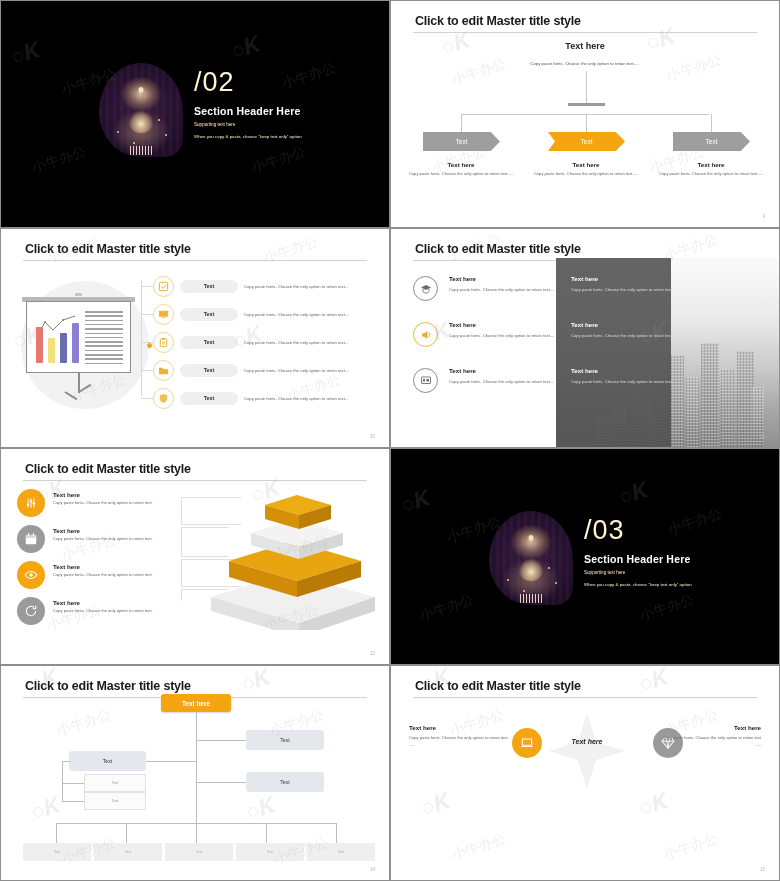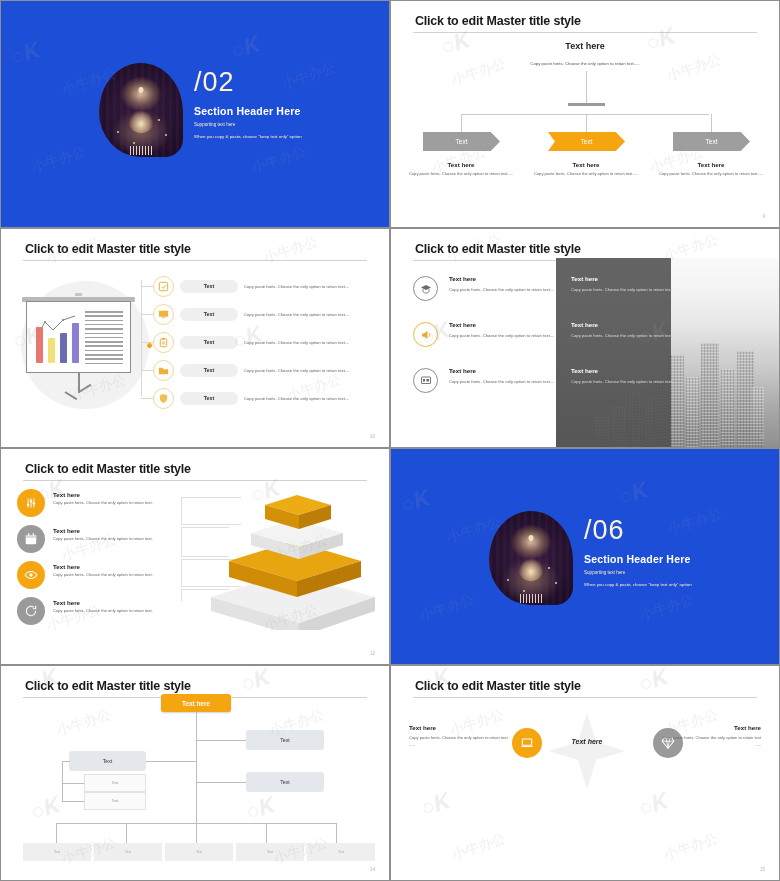--- a/index.html
+++ b/index.html
@@ -16,21 +16,21 @@
   .wm { position:absolute; inset:0; pointer-events:none; z-index:40; opacity:.5; }
   .wm span { position:absolute; font-size:22px; color:rgba(150,150,150,.30); font-family:"Liberation Sans",sans-serif; white-space:nowrap; }
 
   
   .slide { position:absolute; inset:0; background:#fff; }
   .stitle { position:absolute; left:24px; top:13px; font-size:12.5px; font-weight:bold; color:#1a1a1a; letter-spacing:-.2px; }
   .srule { position:absolute; left:22px; right:22px; top:31px; height:1px; background:#d2d2d2; }
   .pnum { position:absolute; right:14px; bottom:8px; font-size:4.5px; color:#b4b4b4; }
 
   
-  .sec { position:absolute; inset:0; background:#1d4ed8; }
+  .sec { position:absolute; inset:0; background:#000000; }
   .sec .photo {
     position:absolute; left:98px; top:62px; width:84px; height:94px;
     border-radius:50% 50% 50% 50% / 52% 52% 48% 48%;
     border-bottom-right-radius:18px;
     background:
       radial-gradient(ellipse 34% 26% at 50% 33%, rgba(255,233,190,.92) 0%, rgba(210,170,110,.45) 42%, rgba(0,0,0,0) 72%),
       radial-gradient(ellipse 50% 34% at 50% 74%, rgba(255,215,150,.42) 0%, rgba(0,0,0,0) 70%),
       radial-gradient(ellipse 80% 70% at 50% 50%, #3b2142 0%, #241331 55%, #140a1e 100%);
     overflow:hidden;
   }
@@ -488,21 +488,21 @@
       <div class="photo">
         <div class="drape"></div>
         <div class="figure"></div>
         <div class="head"></div>
         <div class="stage"></div>
         <div class="spark" style="left:22%;top:72%"></div>
         <div class="spark" style="left:70%;top:60%"></div>
         <div class="spark" style="left:78%;top:76%"></div>
         <div class="spark" style="left:40%;top:84%"></div>
       </div>
-      <div class="num">/06</div>
+      <div class="num">/03</div>
       <div class="shead">Section Header Here</div>
       <div class="sub1">Supporting text here</div>
       <div class="sub2">When you copy &amp; paste, choose "keep text only" option</div>
     </div>
     <div class="wm">
       <span style="left:10px;top:40px;transform:rotate(-18deg)">○𝑲</span>
       <span style="left:55px;top:72px;transform:rotate(-18deg);font-size:14px">小牛办公</span>
       <span style="left:228px;top:32px;transform:rotate(-18deg)">○𝑲</span>
       <span style="left:276px;top:64px;transform:rotate(-18deg);font-size:14px">小牛办公</span>
       <span style="left:28px;top:150px;transform:rotate(-18deg);font-size:14px">小牛办公</span>

